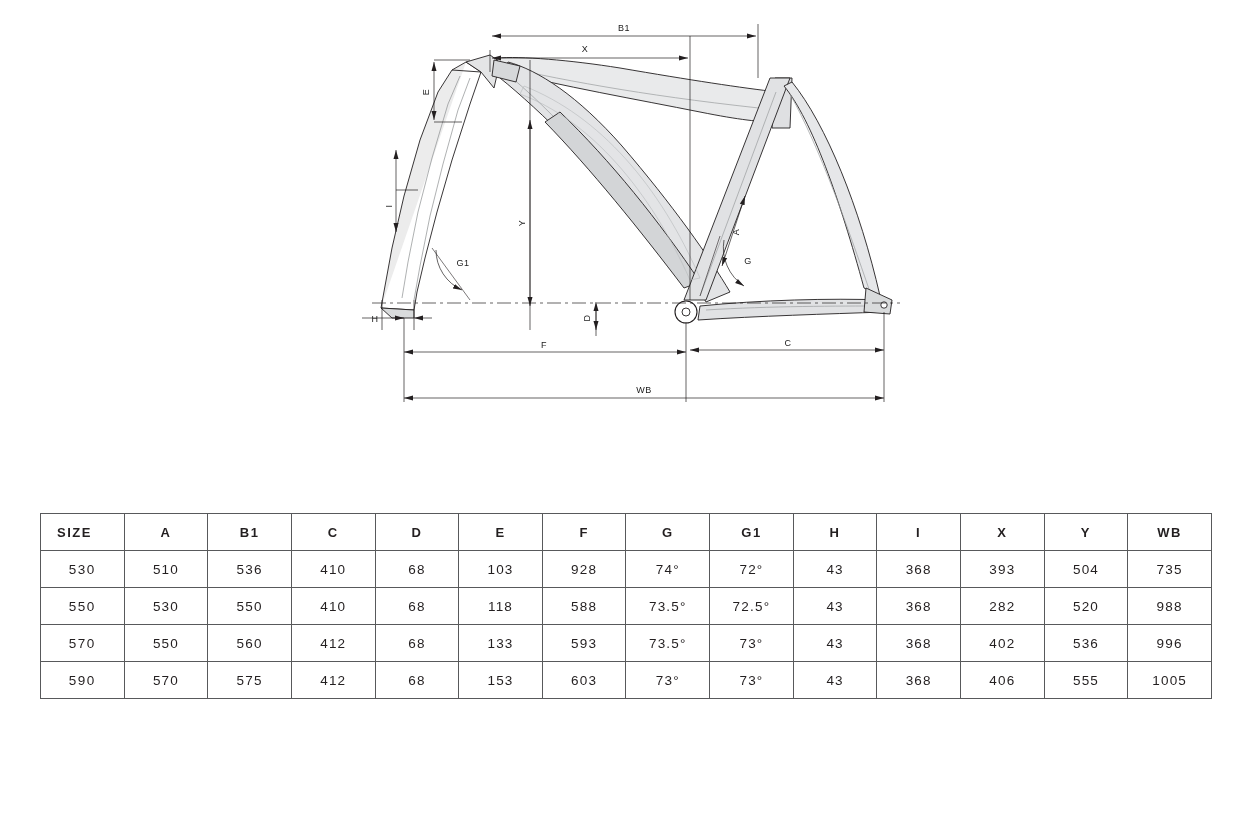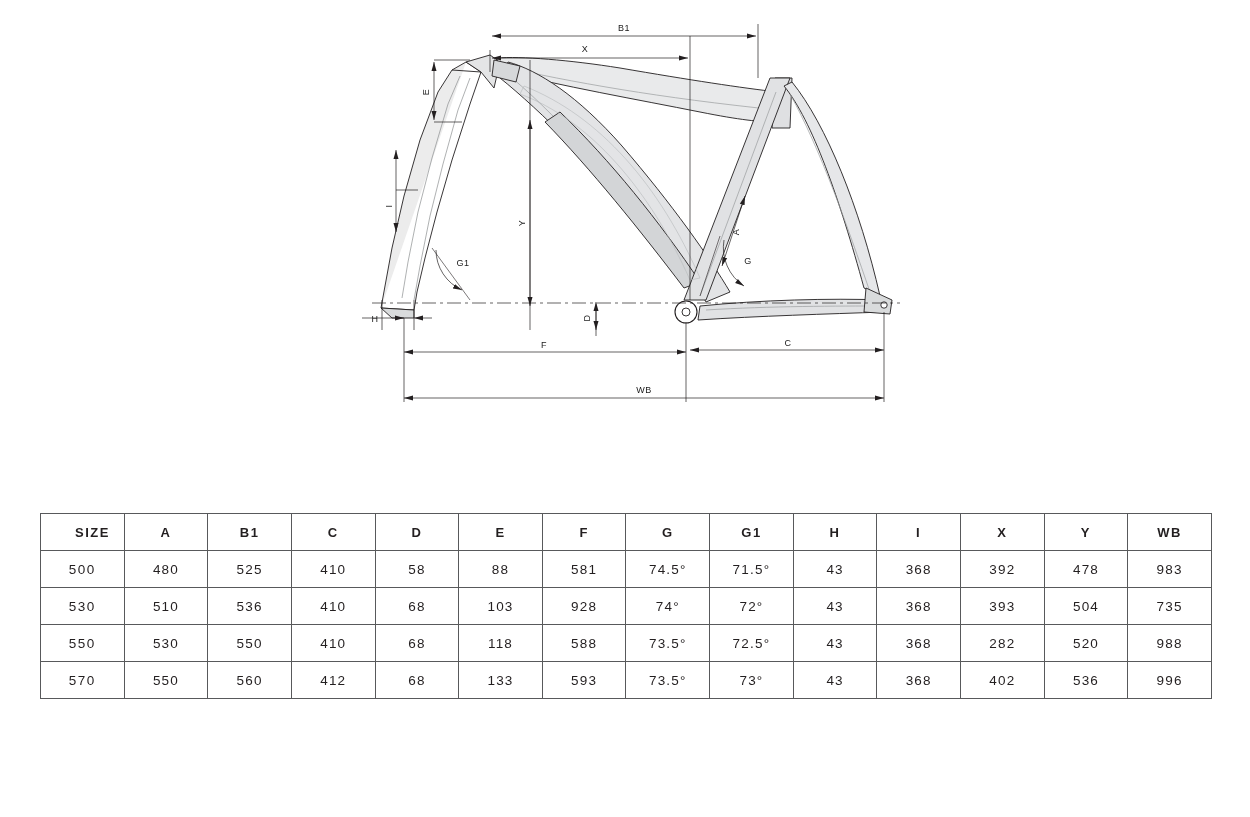--- a/index.html
+++ b/index.html
@@ -56,21 +56,21 @@
     font-family: "Liberation Sans", sans-serif;
     padding: 0;
   }
   table.geo th {
     font-weight: bold;
     font-size: 13px;
     letter-spacing: 1.6px;
   }
   table.geo th.first, table.geo td.first {
     text-align: left;
-    padding-left: 34px;
+    padding-left: 16px;
     letter-spacing: 1.5px;
   }
   table.geo td.first { text-align: center; padding-left: 0; }
   table.geo th.first { text-align: left; }
 </style>
 </head>
 <body>
 
 <div id="page">
 
@@ -215,36 +215,20 @@
           <th>G1</th>
           <th>H</th>
           <th>I</th>
           <th>X</th>
           <th>Y</th>
           <th>WB</th>
         </tr>
       </thead>
       <tbody>
         <tr>
-          <td class="first">500</td>
-          <td>480</td>
-          <td>525</td>
-          <td>410</td>
-          <td>58</td>
-          <td>88</td>
-          <td>581</td>
-          <td>74.5°</td>
-          <td>71.5°</td>
-          <td>43</td>
-          <td>368</td>
-          <td>392</td>
-          <td>478</td>
-          <td>983</td>
-        </tr>
-        <tr>
           <td class="first">530</td>
           <td>510</td>
           <td>536</td>
           <td>410</td>
           <td>68</td>
           <td>103</td>
           <td>928</td>
           <td>74°</td>
           <td>72°</td>
           <td>43</td>
@@ -278,17 +262,33 @@
           <td>133</td>
           <td>593</td>
           <td>73.5°</td>
           <td>73°</td>
           <td>43</td>
           <td>368</td>
           <td>402</td>
           <td>536</td>
           <td>996</td>
         </tr>
+        <tr>
+          <td class="first">590</td>
+          <td>570</td>
+          <td>575</td>
+          <td>412</td>
+          <td>68</td>
+          <td>153</td>
+          <td>603</td>
+          <td>73°</td>
+          <td>73°</td>
+          <td>43</td>
+          <td>368</td>
+          <td>406</td>
+          <td>555</td>
+          <td>1005</td>
+        </tr>
       </tbody>
     </table>
   </div>
 
 </div>
 
 </body></html>

